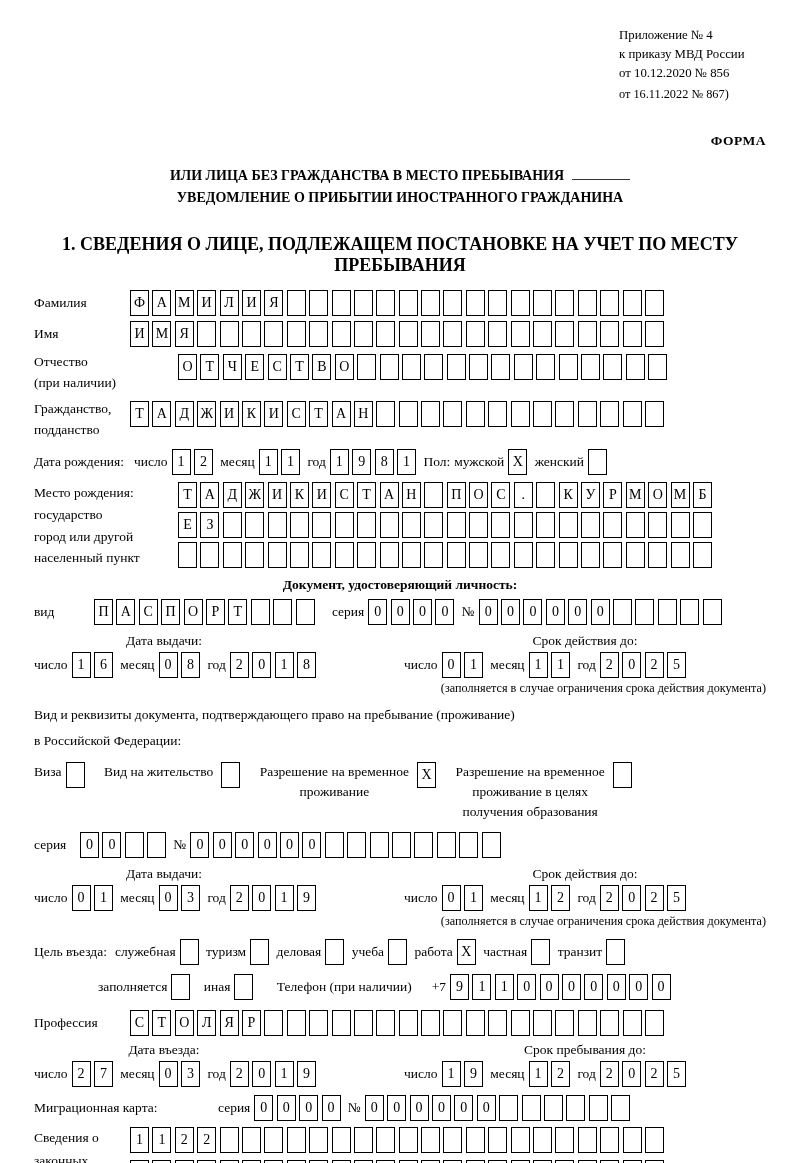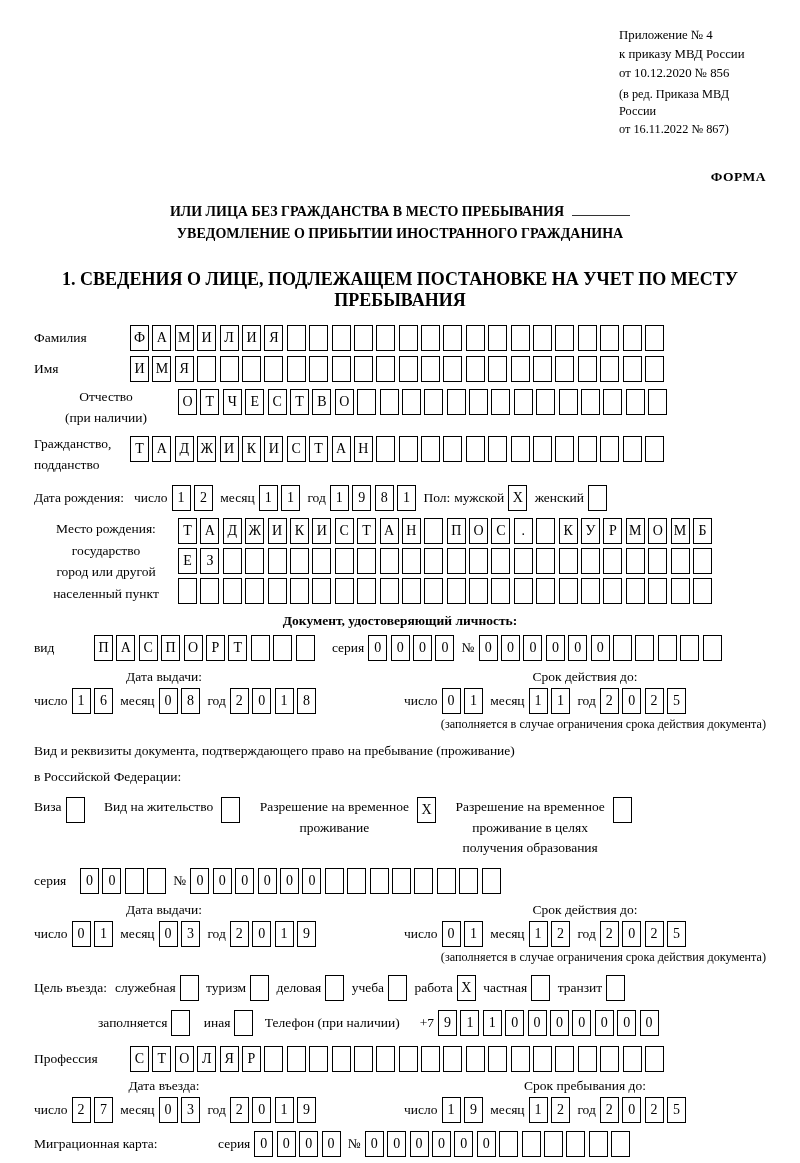--- a/index.html
+++ b/index.html
@@ -19,21 +19,21 @@
 
   
   .cells { display:inline-flex; flex:none; }
   .cell { width:19px; height:26px; border:1.6px solid #000; margin-right:3.4px; display:inline-flex;
           align-items:center; justify-content:center; font-size:14px; flex:none; background:#fff; }
 
   
   .frow { display:flex; align-items:center; margin-bottom:5px; }
   .frow.top { align-items:flex-start; }
   .flabel { width:96px; flex:none; }
-  .flabel.wide { width:144px;text-align:center; }
+  .flabel.wide { width:144px; }
   .lbl2 { line-height:1.55; }
   .mt2 { margin-top:2px; }
 
   .inline-lab { margin:0 4px; white-space:nowrap; }
   .gap16 { display:inline-block; width:16px; }
 
   
   .dates { display:flex; margin-top:8px; }
   .dcol { }
   .dcol-l { width:370px; flex:none; }
@@ -60,21 +60,20 @@
 <body>
 
 <div class="page">
 
   <div class="hdr-block">
     <div>Приложение № 4</div>
     <div>к приказу МВД России</div>
     <div>от 10.12.2020 № 856</div>
   </div>
   <div class="hdr-sub">
-    <div>(в ред. Приказа МВД России</div>
     <div>от 16.11.2022 № 867)</div>
   </div>
   <div class="forma">ФОРМА</div>
 
   <div class="title">
     <div><span>ИЛИ ЛИЦА БЕЗ ГРАЖДАНСТВА В МЕСТО ПРЕБЫВАНИЯ</span><span class="blank-line"></span></div>
     <div>УВЕДОМЛЕНИЕ О ПРИБЫТИИ ИНОСТРАННОГО ГРАЖДАНИНА</div>
   </div>
 
   <div class="sec-heading">1. СВЕДЕНИЯ О ЛИЦЕ, ПОДЛЕЖАЩЕМ ПОСТАНОВКЕ НА УЧЕТ ПО МЕСТУ ПРЕБЫВАНИЯ</div>
@@ -560,21 +559,21 @@
 
   <div class="purpose-row" style="margin-top:9px;">
     <span class="inline-lab" style="margin-left:64px;">заполняется</span>
     <span class="cells">
         <span class="cell"></span>
       </span>
     <span class="inline-lab" style="margin-left:10px;">иная</span>
     <span class="cells">
         <span class="cell"></span>
       </span>
-    <span class="inline-lab" style="margin-left:8px;">Телефон (при наличии)</span>
+    <span class="inline-lab" style="margin-left:20px;">Телефон (при наличии)</span>
     <span class="inline-lab" style="margin-left:16px;">+7</span>
     <span class="cells">
         <span class="cell">9</span>
         <span class="cell">1</span>
         <span class="cell">1</span>
         <span class="cell">0</span>
         <span class="cell">0</span>
         <span class="cell">0</span>
         <span class="cell">0</span>
         <span class="cell">0</span>

